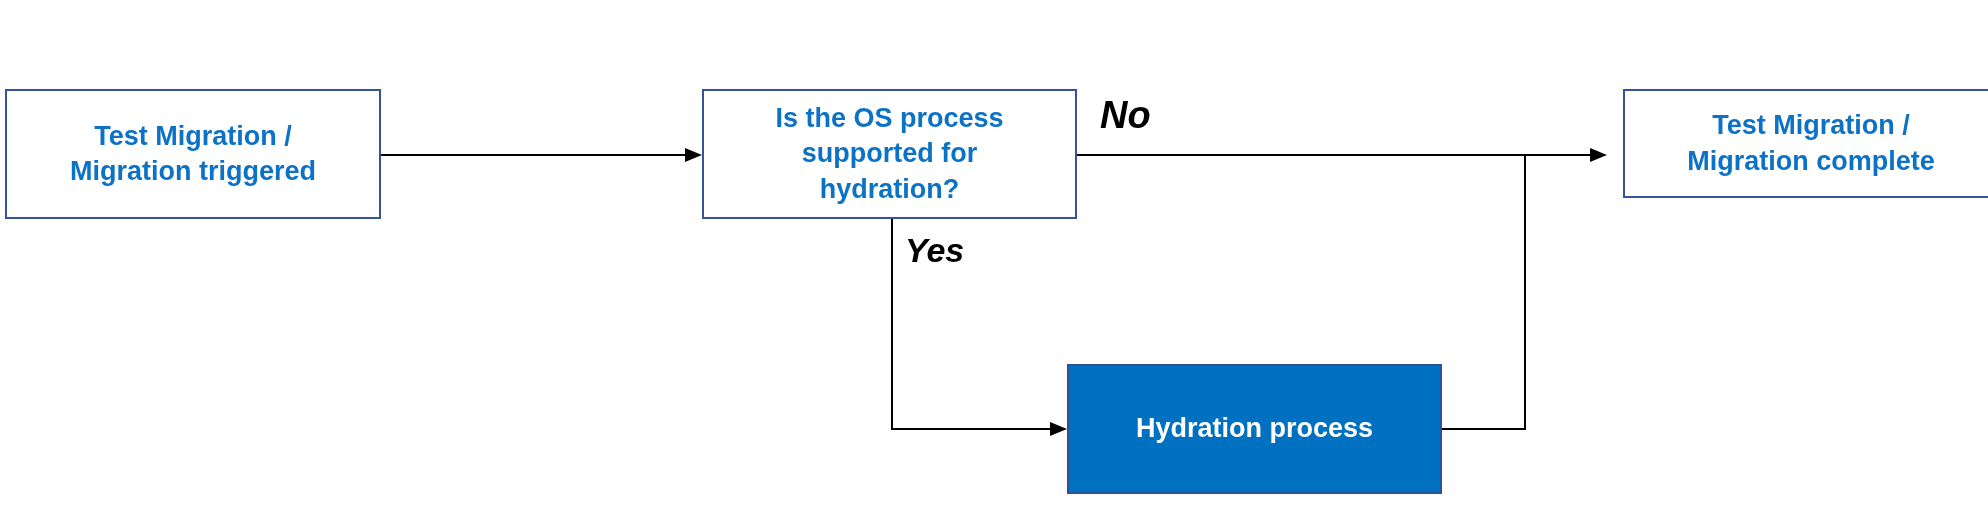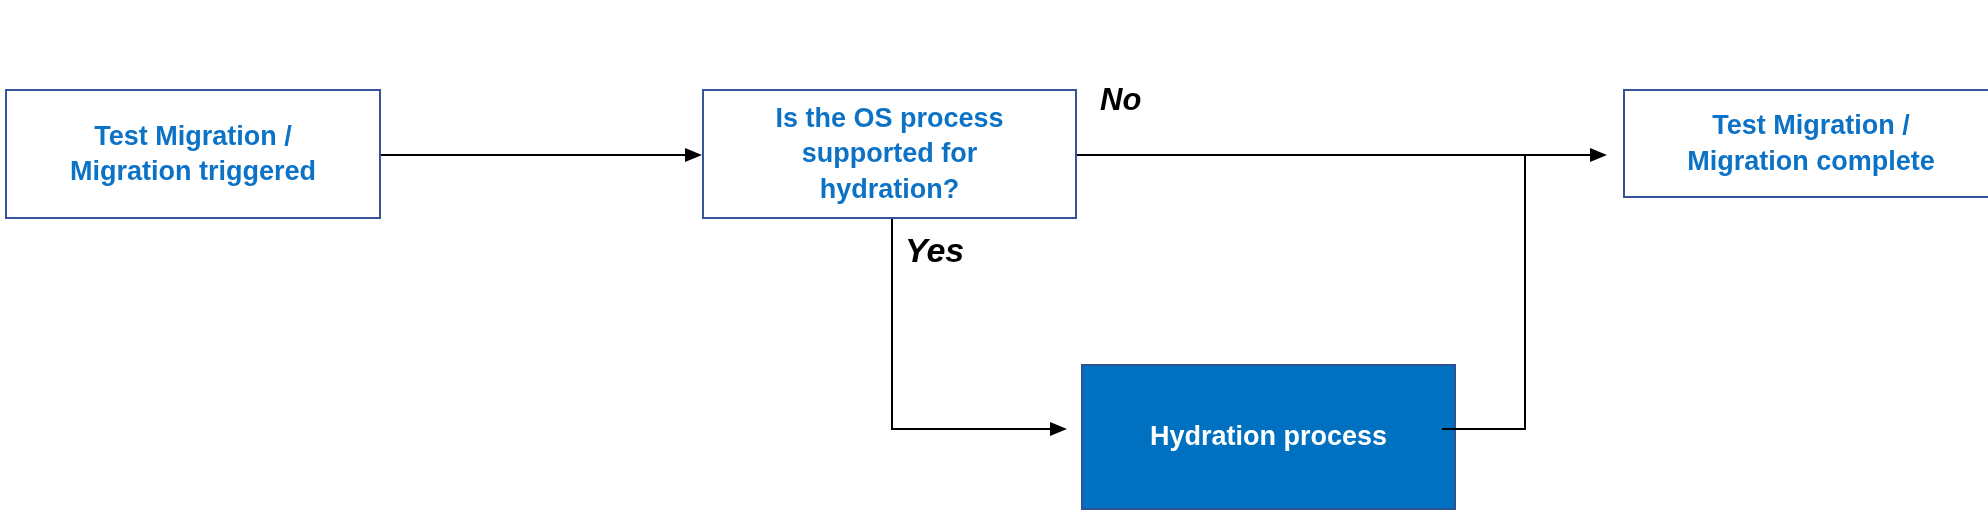--- a/index.html
+++ b/index.html
@@ -31,21 +31,21 @@
     padding: 6px 25px;
   }
   .node.filled {
     background: var(--fill, #0070C0);
     border-color: var(--fill-border, #2E5395);
     color: var(--fill-text, #ffffff);
   }
   #node-triggered { left: 5px;    top: 89px;  width: 376px; height: 130px; }
   #node-question  { left: 702px;  top: 89px;  width: 375px; height: 130px; }
   #node-complete  { left: 1607px; top: 89px;  width: 376px; height: 109px; margin-left: 16px; }
-  #node-hydration { left: 1067px; top: 364px; width: 375px; height: 146px; margin-left: 14px; }
+  #node-hydration { left: 1067px; top: 364px; width: 375px; height: 130px; }
 
   .line {
     position: absolute;
     background: var(--line, #000000);
   }
   .h-line { height: 2px; }
   .v-line { width: 2px; }
 
   #line-trig-to-q   { left: 381px;  top: 154px; width: 307px; }
   #line-q-to-done   { left: 1077px; top: 154px; width: 516px; }
@@ -66,21 +66,21 @@
   #arrow-into-complete  { left: 1590px; top: 148px; }
   #arrow-into-hydration { left: 1050px; top: 422px; }
 
   .edge-label {
     position: absolute;
     color: var(--label, #000000);
     font-weight: bold;
     font-style: italic;
     white-space: nowrap;
   }
-  #label-no   { left: 1100px; top: 82px;  font-size: 31px; }
+  #label-no   { left: 1100px; top: 94px;  font-size: 38px; }
   #label-note { left: 1187px; top: 103px; font-size: 23px; }
   #label-yes  { left: 905px;  top: 231px; font-size: 34px; }
 </style>
 </head>
 <body>
 
 <div class="canvas">
 
   <div class="node" id="node-triggered">Test Migration / Migration triggered</div>
 

